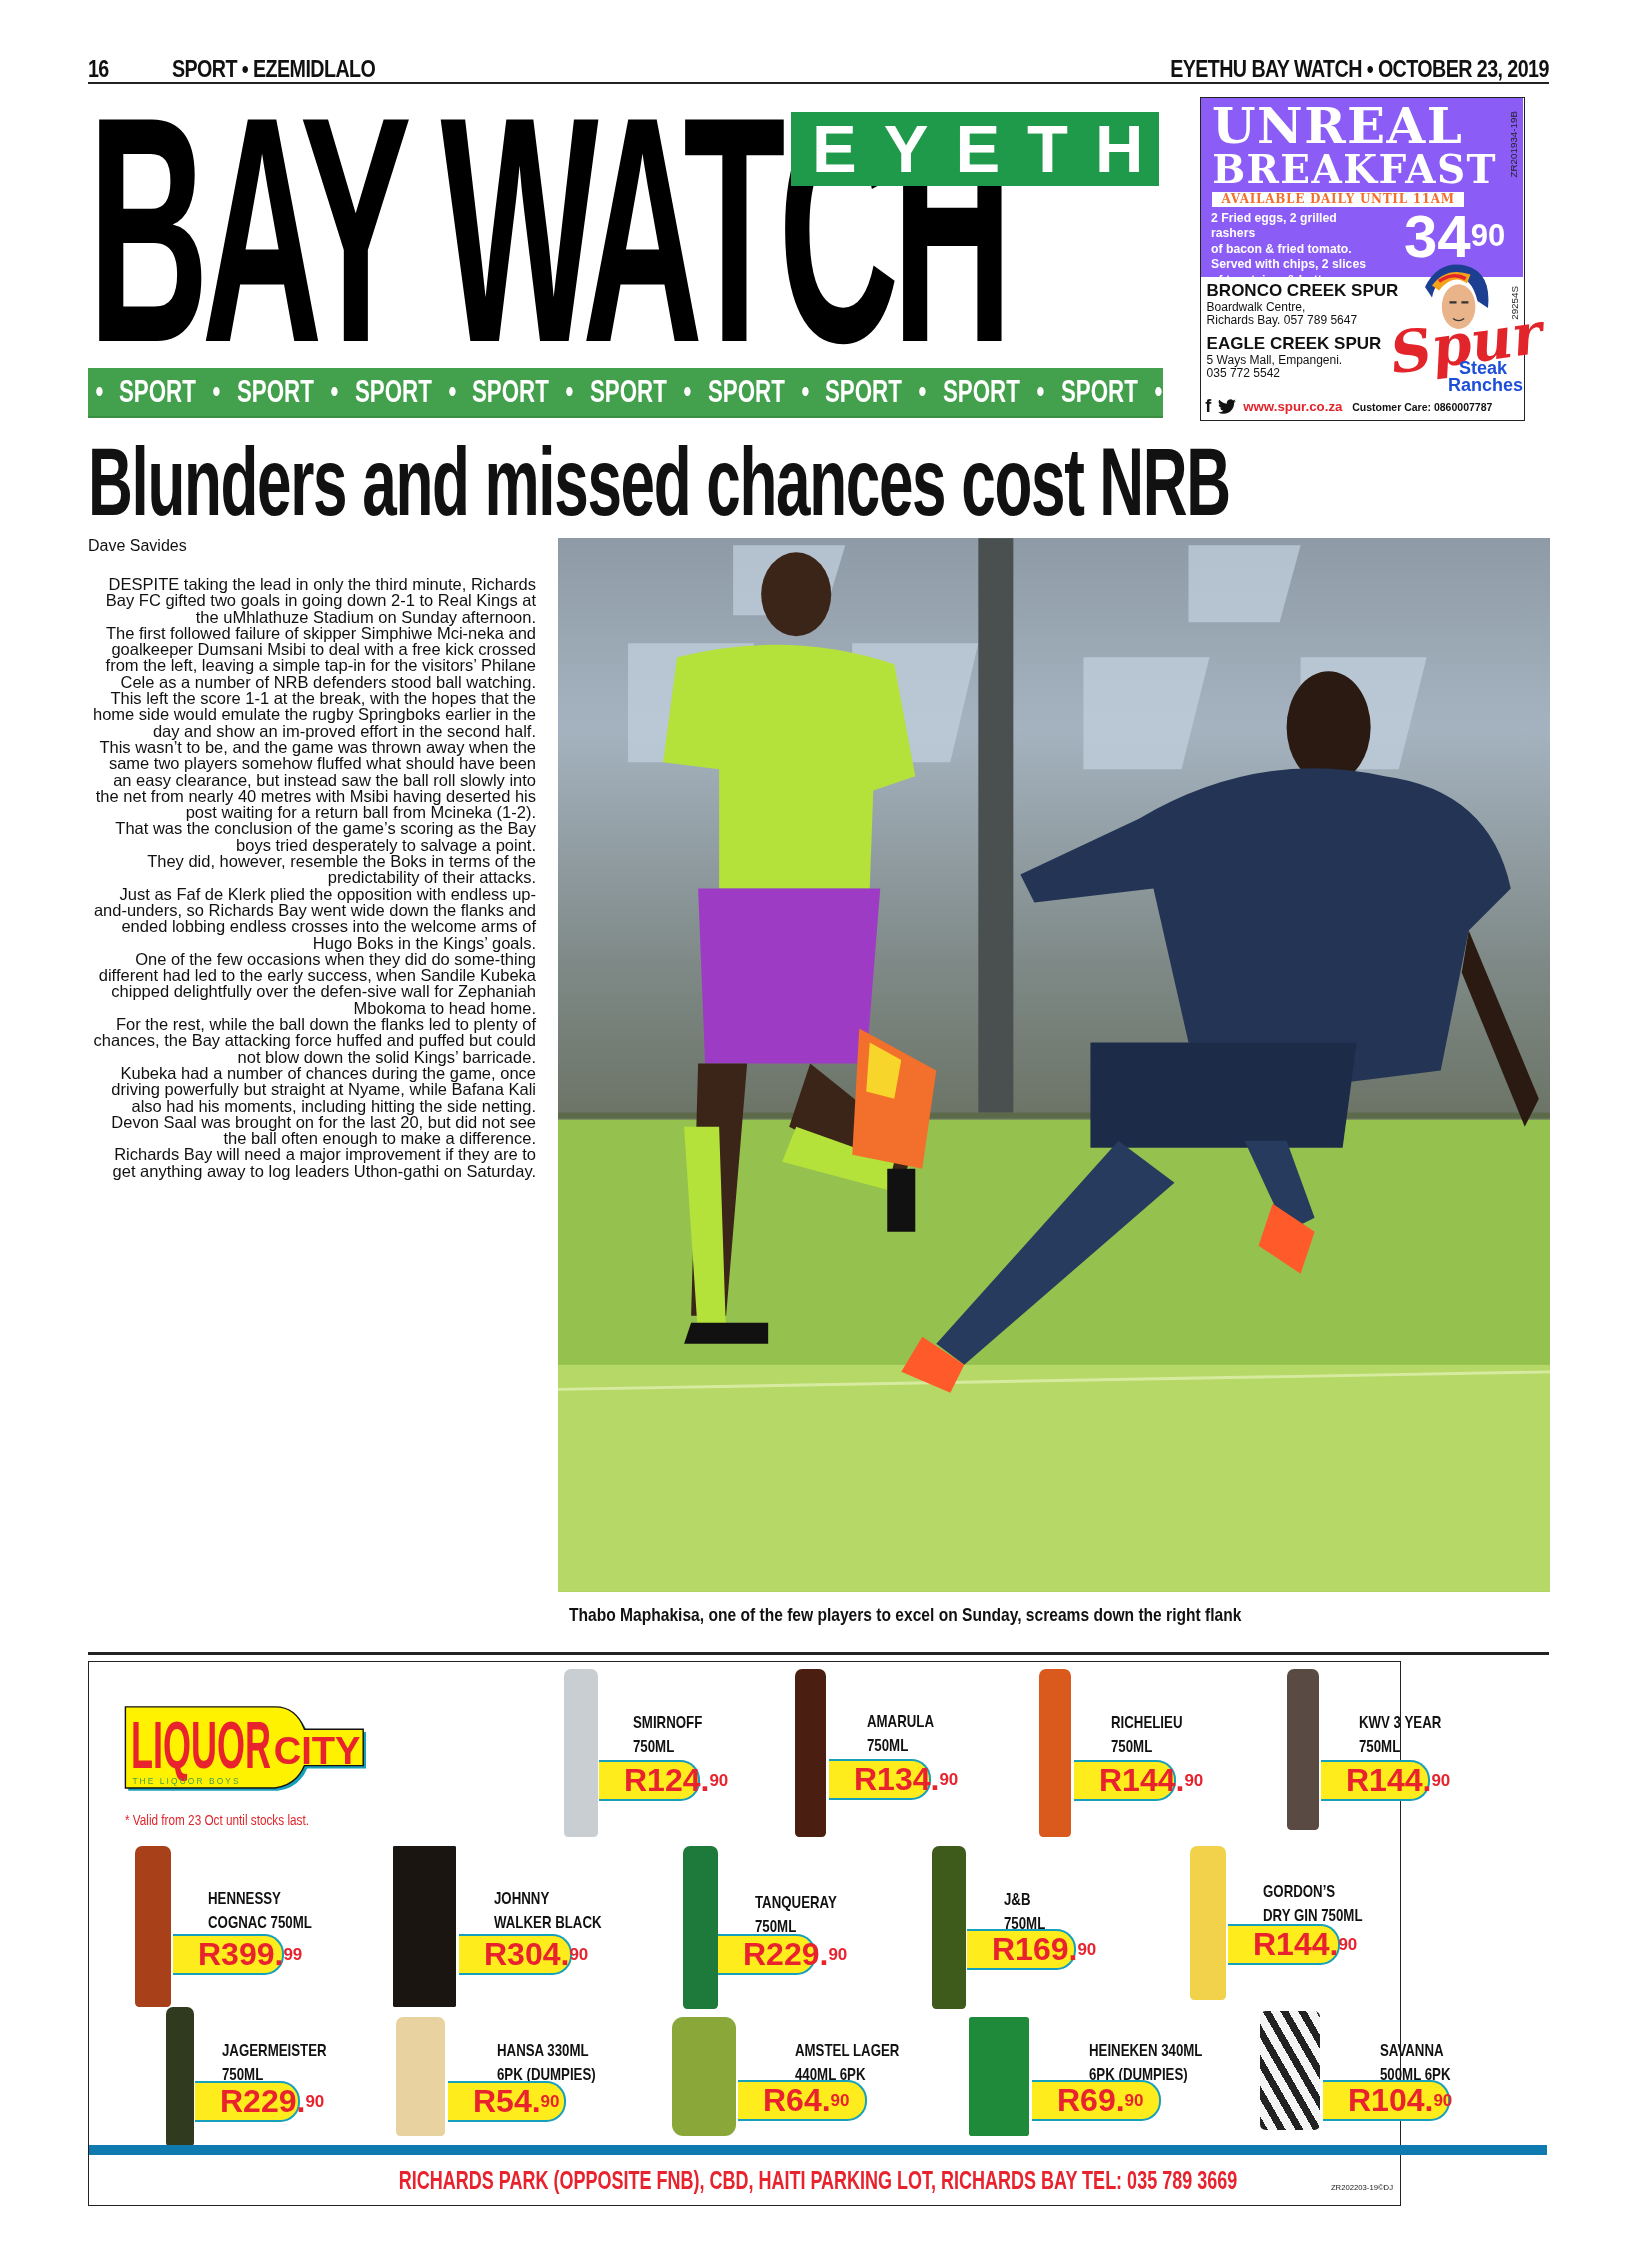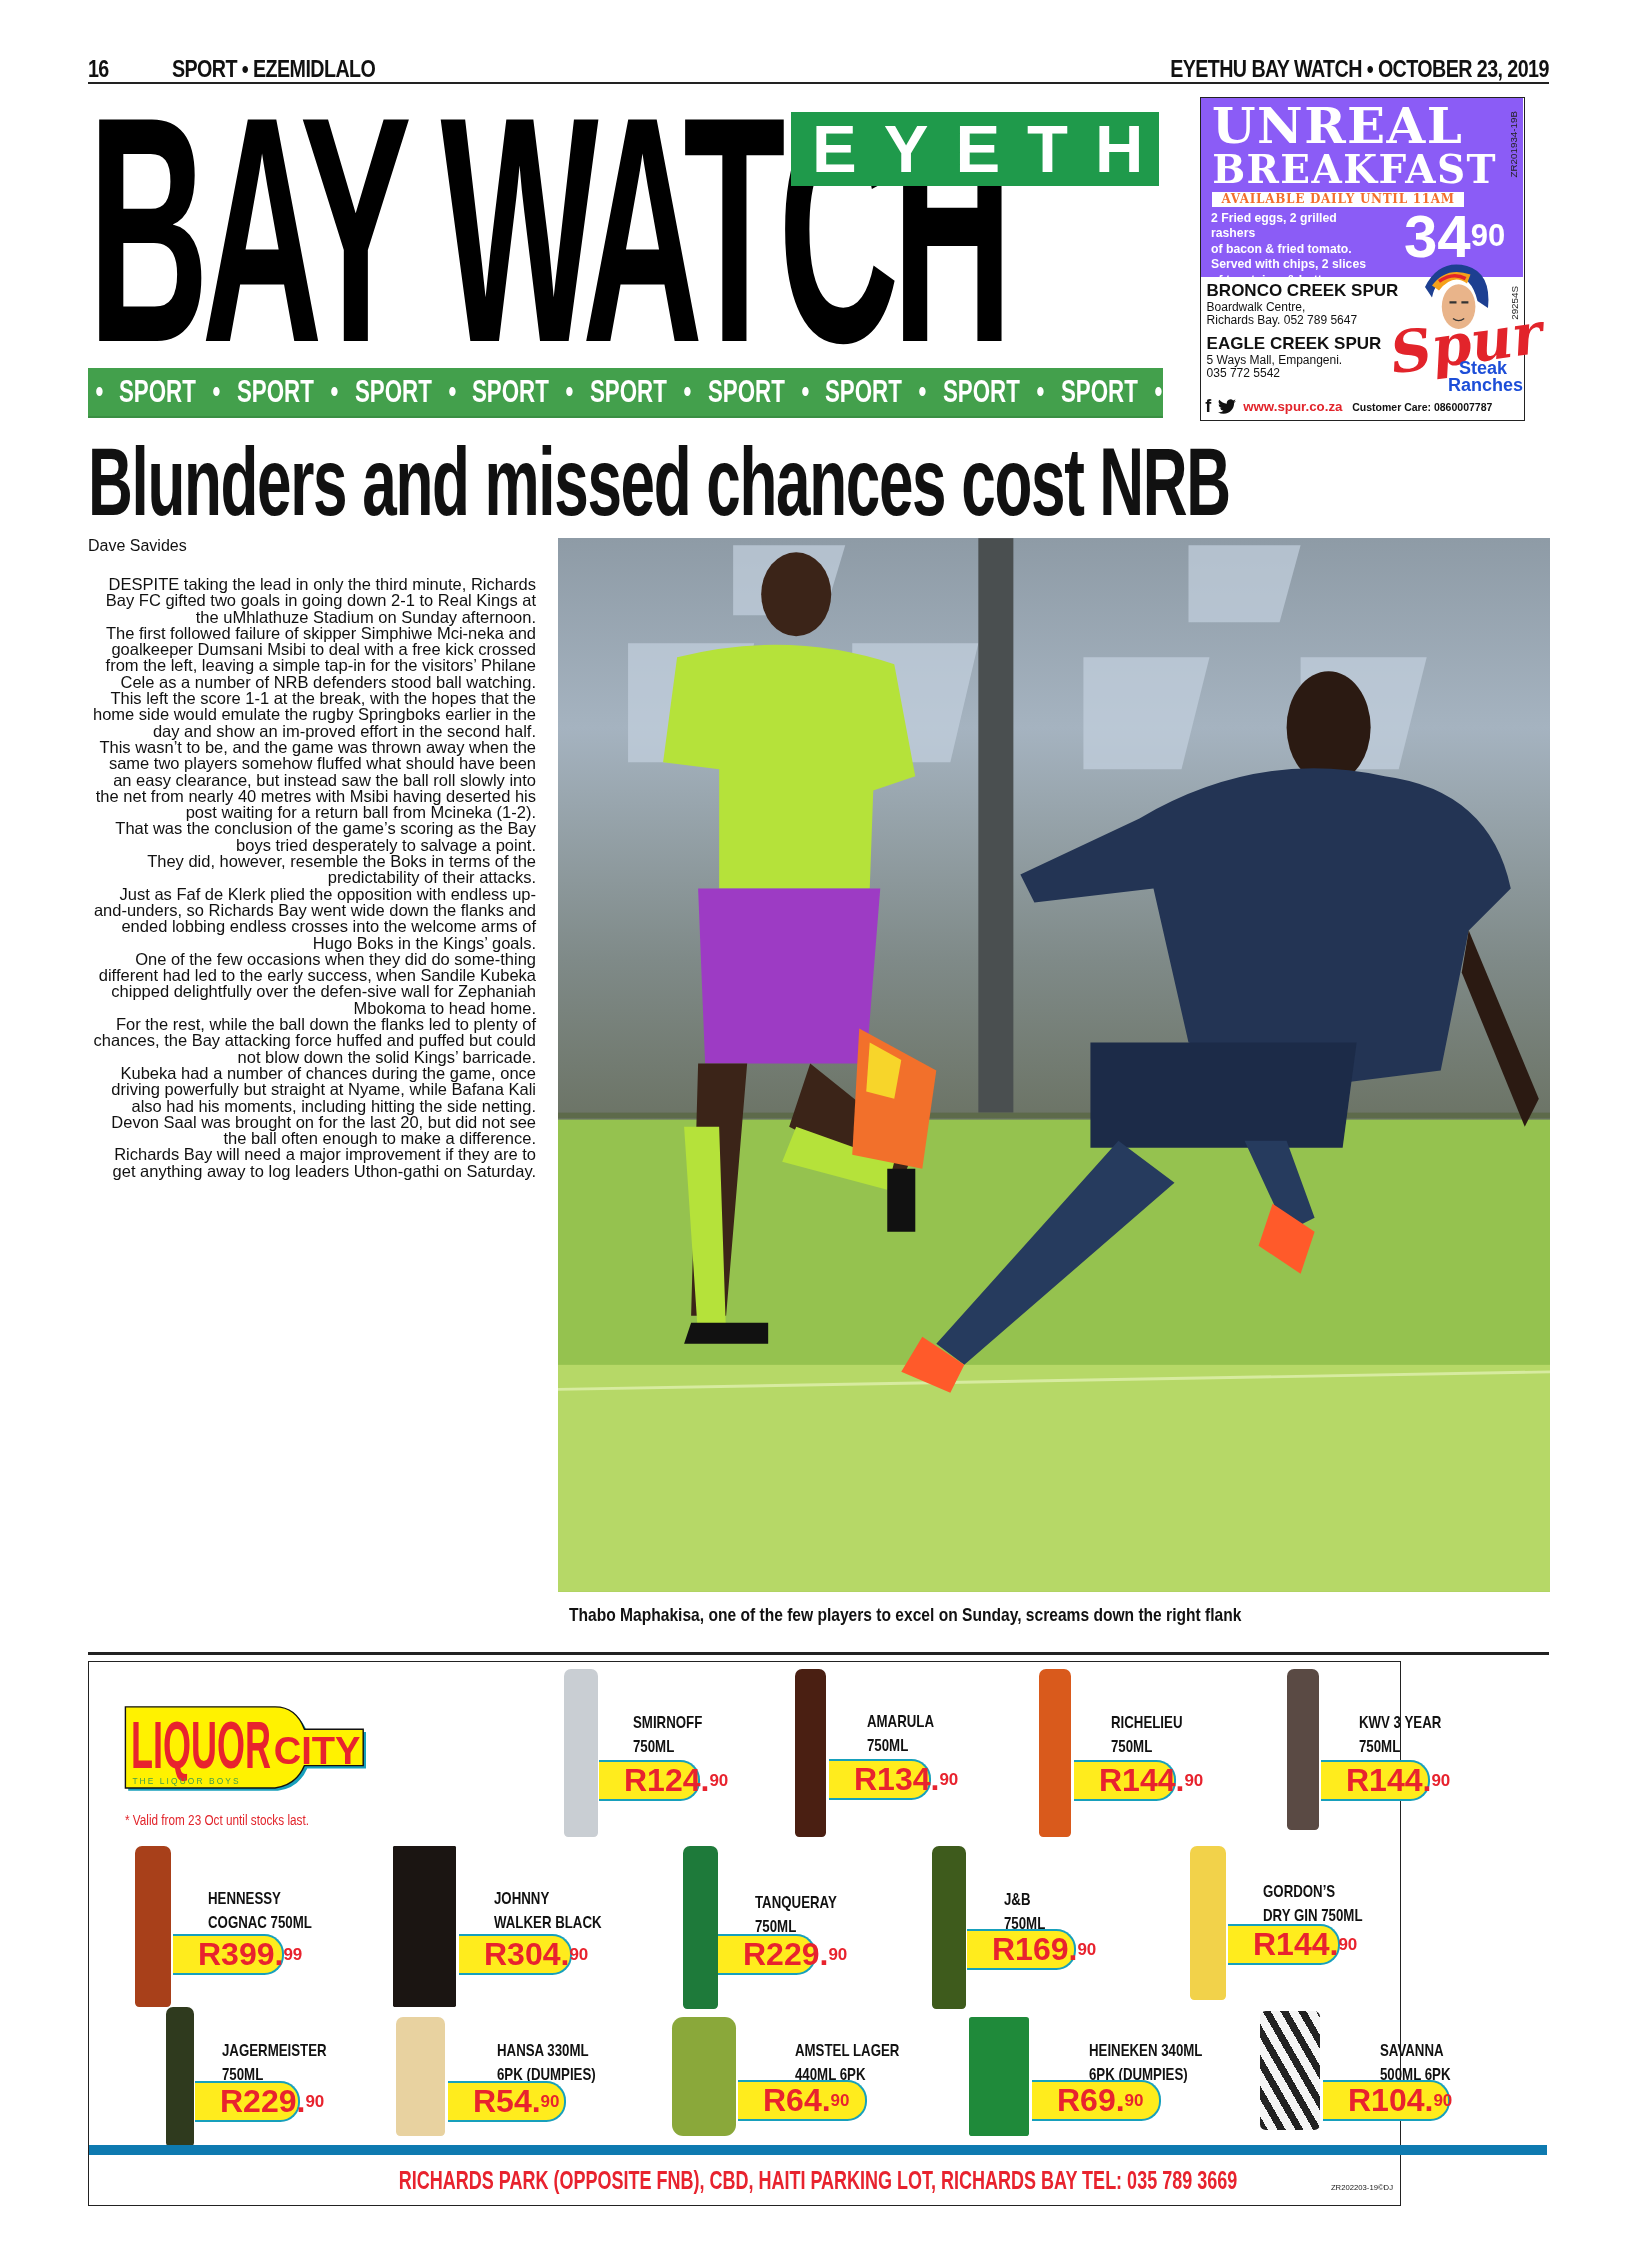--- a/index.html
+++ b/index.html
@@ -112,21 +112,21 @@
       <div>Served with chips, 2 slices</div>
       <div>of toast, jam &amp; butter.</div>
       <div class="tc">Ts &amp; Cs apply. See in-store for details.</div>
     </div>
     <div class="price34"><span>34</span><sup>90</sup></div>
     <div class="spur-code1">ZR201934-19B</div>
   </div>
   <div class="spur-code2">29254S</div>
   <div class="store" style="top:184px">BRONCO CREEK SPUR</div>
   <div class="addr" style="top:202px">Boardwalk Centre,</div>
-  <div class="addr" style="top:215px">Richards Bay. 052 789 5647</div>
+  <div class="addr" style="top:215px">Richards Bay. 057 789 5647</div>
   <div class="store" style="top:237px">EAGLE CREEK SPUR</div>
   <div class="addr" style="top:255px">5 Ways Mall, Empangeni.</div>
   <div class="addr" style="top:268px">035 772 5542</div>
   <svg class="chief" viewBox="0 0 120 120">
     <path d="M20 40 Q40 0 80 10 Q115 20 110 70 L95 60 Q85 20 55 25 Q35 30 30 55Z" fill="#1d3f91"></path>
     <path d="M30 38 Q50 10 85 22 L80 35 Q60 20 40 45Z" fill="#f5a11a"></path>
     <path d="M40 32 Q60 18 78 28" stroke="#e2242b" stroke-width="5" fill="none"></path>
     <ellipse cx="68" cy="68" rx="24" ry="32" fill="#e9b48a"></ellipse>
     <path d="M55 62 h10 M72 62 h10" stroke="#333" stroke-width="3"></path>
     <path d="M60 85 q8 6 16 0" stroke="#333" stroke-width="2" fill="none"></path>

